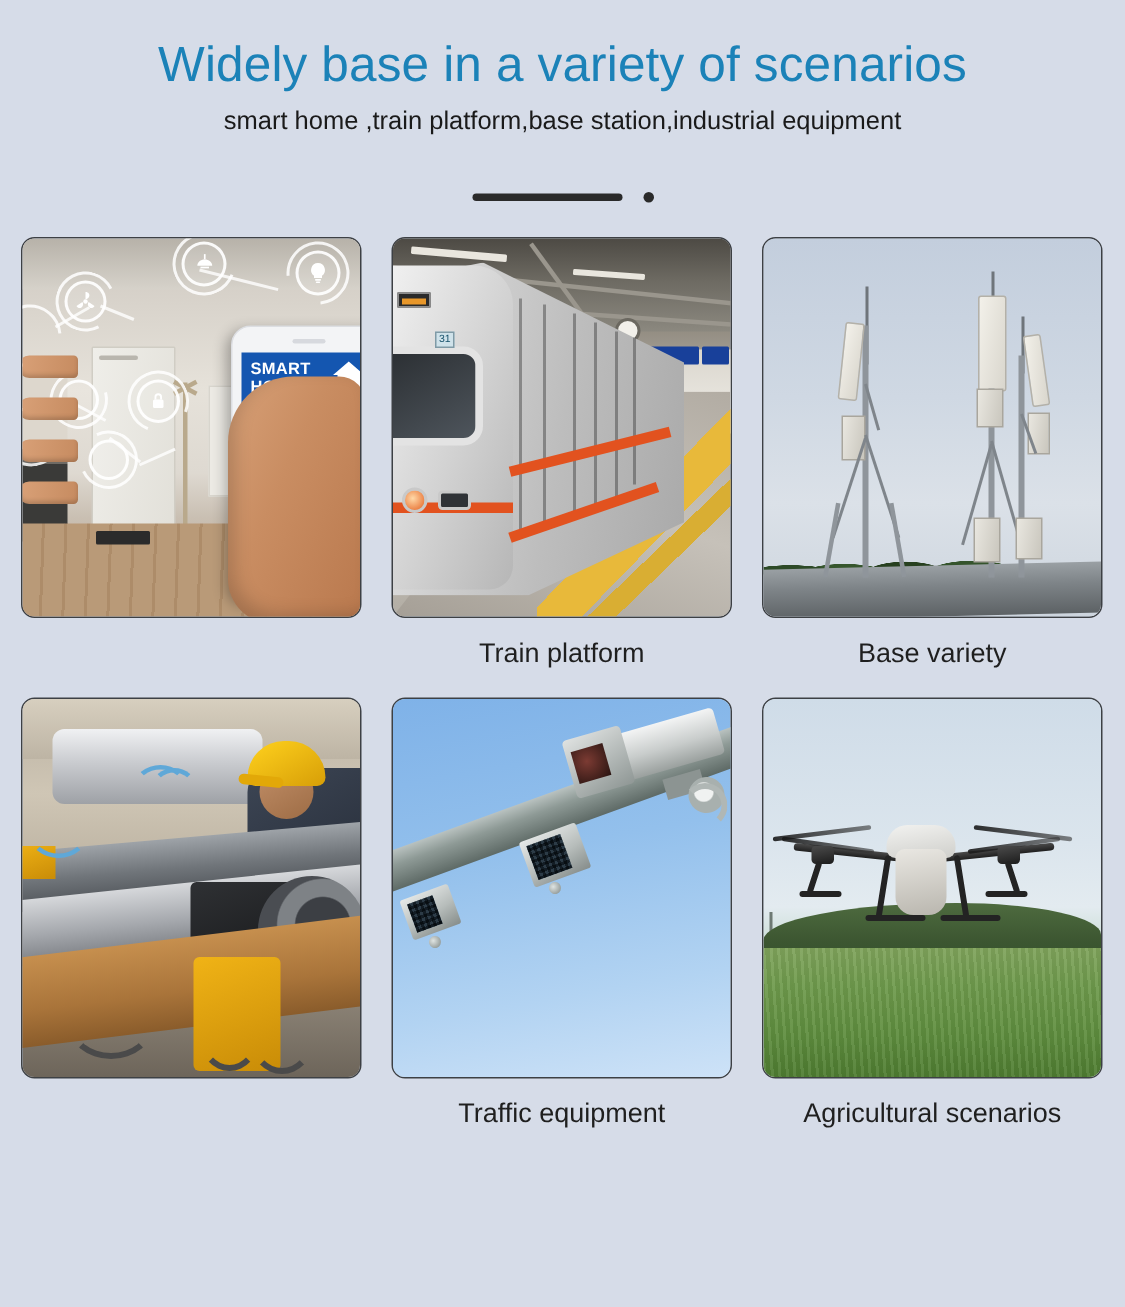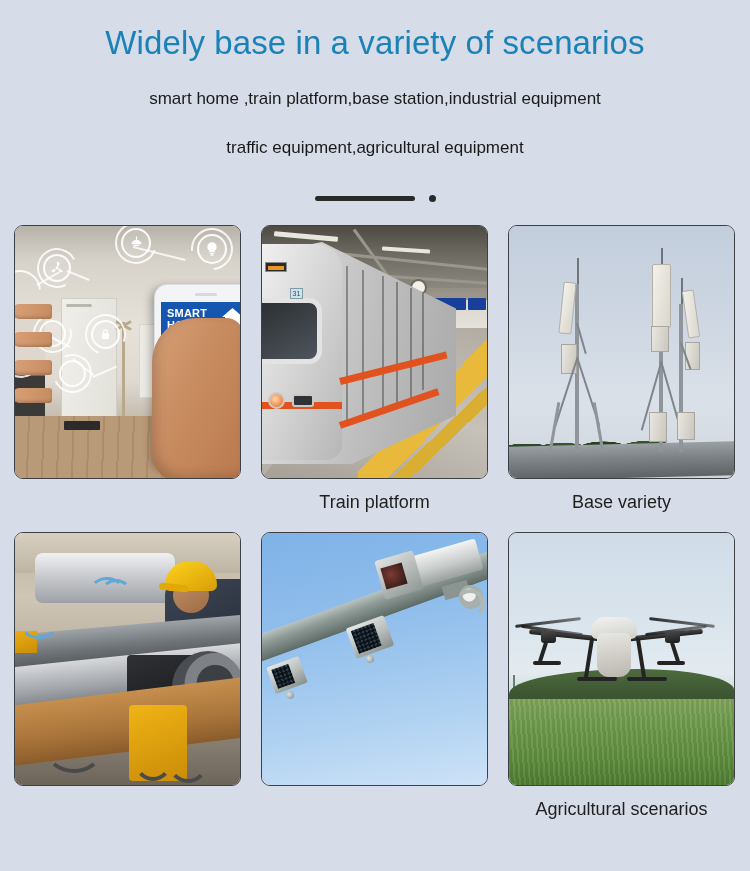--- a/index.html
+++ b/index.html
@@ -26,21 +26,21 @@
     letter-spacing: 0.1px;
     line-height: 42px;
   }
 
   .subtitle {
     font-size: 17px;
     color: #1a1a1a;
     line-height: 28px;
     font-weight: 400;
   }
-  .subtitle.line1 { margin-top: 21px; }
+  .subtitle.line1 { margin-top: 3px; }
   .subtitle.line2 { margin-top: 21px; }
 
   
   .carousel-dots {
     margin-top: 31px;
     height: 10px;
     display: flex;
     align-items: center;
     justify-content: center;
     gap: 14px;
@@ -507,21 +507,20 @@
   .ag-foot {
     position: absolute; width: 40px; height: 4px; background: #232323; border-radius: 3px;
   }
 </style>
 </head>
 <body>
 
 <div class="header">
   <div class="page-title">Widely base in a variety of scenarios</div>
   <div class="subtitle line1">smart home ,train platform,base station,industrial equipment</div>
-  <div class="subtitle line2">traffic equipment,agricultural equipment</div>
 
   <div class="carousel-dots">
     <span class="dot-active"></span>
     <span class="dot"></span>
   </div>
 </div>
 
 <div class="grid">
 
   <div class="card">
@@ -780,20 +779,21 @@
         <div class="tf-bolt" style="left:104px; top:122px;"></div>
 
         <div class="tf-cam-body"></div>
         <div class="tf-cam-hood"></div>
         <div class="tf-lens"></div>
         <div class="tf-mount"></div>
         <div class="tf-ring"></div>
         <div class="tf-cam-arm"></div>
       </div>
     </div>
+    <div class="caption">Traffic equipment</div>
   </div>
 
   <div class="card">
     <div class="thumb">
       <div class="scene">
         <div class="ag-sky"></div>
         <div class="ag-pylon"></div>
         <div class="ag-hill"></div>
         <div class="ag-field"></div>
 

